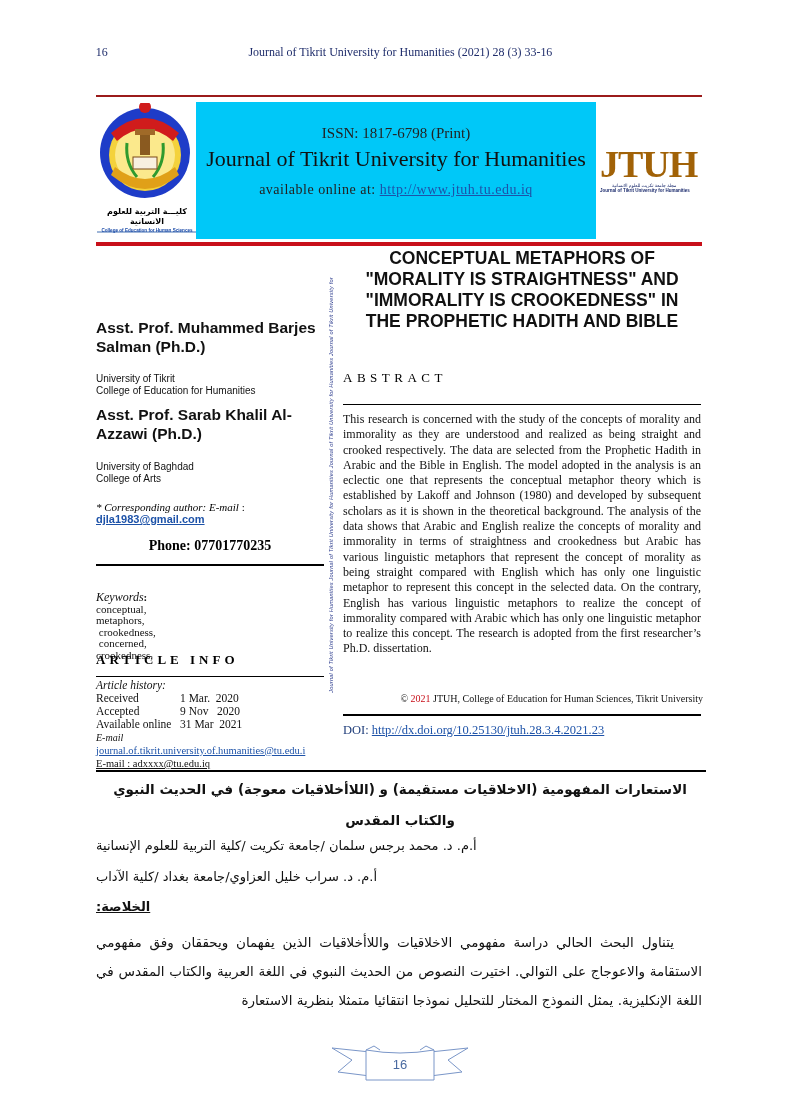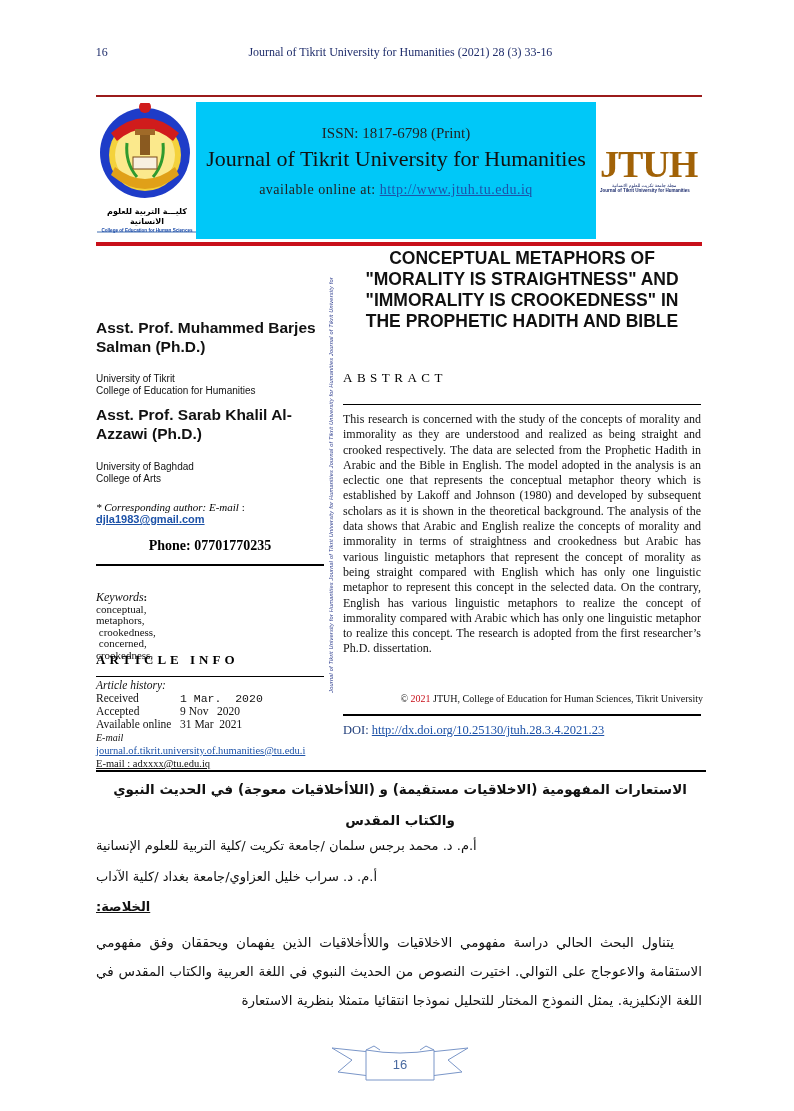--- a/index.html
+++ b/index.html
@@ -127,21 +127,21 @@
 </div>
 
 <div class="abs left-col article-info" style="top:652px;">ARTICLE INFO</div>
 <div class="abs ai-rule"></div>
 <div class="abs left-col hist" style="top:679px;width:240px;">
   <div><i>Article history:</i></div>
   <table>
     <tbody>
         <tr>
       <td style="width:84px;">Received</td>
-      <td style="white-space:pre;font-family:Liberation Mono, monospace;">1 Mar.  2020</td>
+      <td style="white-space:pre;">1 Mar.  2020</td>
     </tr>
     <tr>
       <td>Accepted</td>
       <td style="white-space:pre;">9 Nov   2020</td>
     </tr>
     <tr>
       <td>Available online</td>
       <td style="white-space:pre;">31 Mar  2021</td>
     </tr>
   </tbody>

